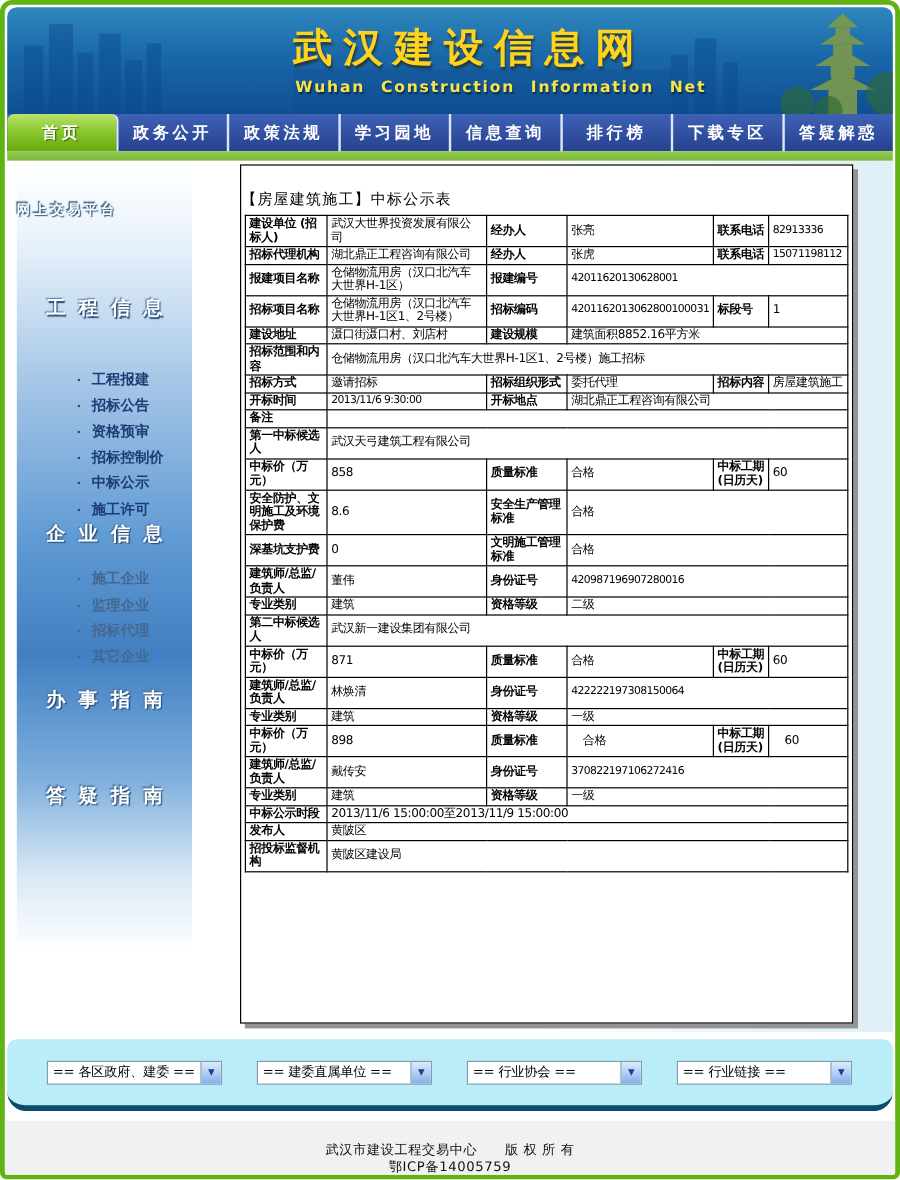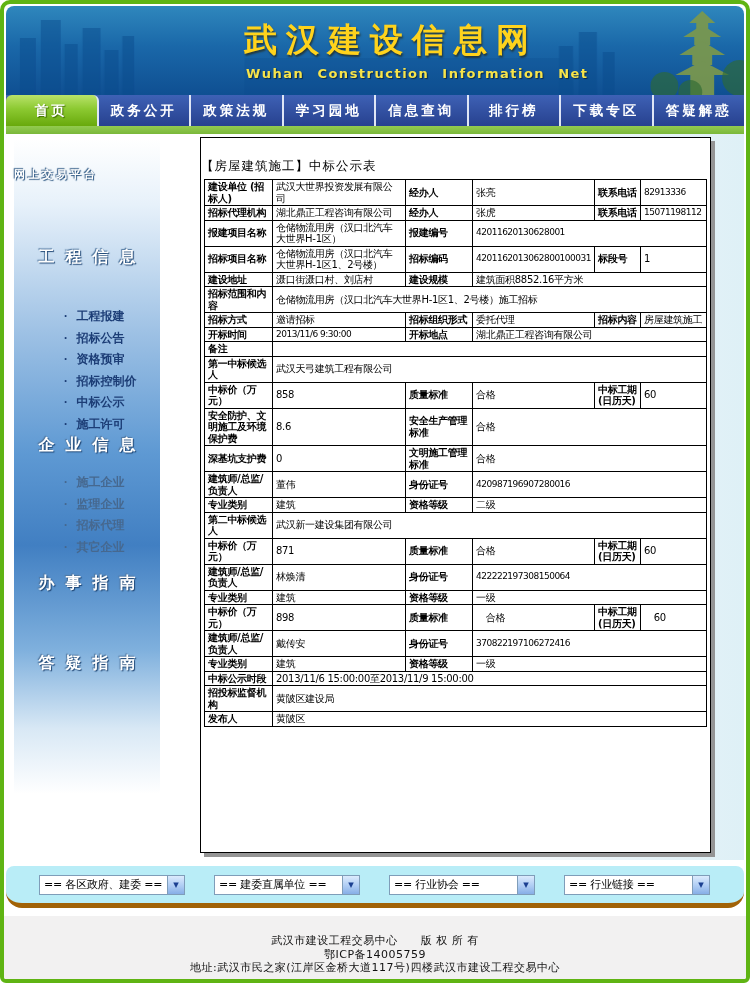--- a/index.html
+++ b/index.html
@@ -50,22 +50,22 @@
   .main-box { position:absolute; left:194px; top:3px; width:511px; min-height:716px; background:#fff;
               border:1px solid #000; box-shadow:4px 4px 0 #949494; }
   .tbl-title { text-align:left; font-size:12.5px; color:#000; margin:20px 0 4px 0; letter-spacing:1px; }
   table.bid { border-collapse:collapse; table-layout:fixed; width:502px; margin:0 auto 8px auto;
               font-size:10px; line-height:11.5px; letter-spacing:-0.3px;padding-left:18px; }
   table.bid td { border:1px solid #000; padding:1px 3px; vertical-align:middle; word-break:break-all; color:#000; }
   table.bid td.lbl { font-weight:bold; }
   table.bid td.num { font-size:9px; letter-spacing:-0.5px; white-space:nowrap; overflow:hidden; }
 
   
-  .dd-bar { position:relative; margin:6px 2px 0 2px; height:42px; background:#b9edf7;
-            border-radius:8px 8px 16px 16px; border-bottom:5px solid #a16207;
+  .dd-bar { position:relative; margin:6px 2px 0 2px; height:60px; background:#b9edf7;
+            border-radius:8px 8px 16px 16px; border-bottom:5px solid #0c4a6e;
             display:flex; align-items:center; padding-left:33px; gap:29px; }
   .dropdown { width:146px; height:20px; background:#fff; border:1px solid #7f9db9; display:flex;
               align-items:center; cursor:pointer; }
   .dd-text { flex:1; font-size:11px; padding-left:4px; white-space:nowrap; overflow:hidden; letter-spacing:-0.2px; }
   .dd-arrow { width:17px; height:18px; background:linear-gradient(180deg,#dcebfd,#aac9f2 60%,#86aee6);
               border-left:1px solid #7f9db9; color:#1b3f91; font-size:11px; display:flex;
               align-items:center; justify-content:center; }
   .footer-text { margin-top:8px; background:#f2f1f1; text-align:center; padding-top:18px; height:84px; }
   .f-line { font-size:11px; line-height:13.5px; color:#111; letter-spacing:0.5px; }
 </style>
@@ -293,26 +293,26 @@
               <td class="lbl">专业类别</td>
               <td class="">建筑</td>
               <td class="lbl">资格等级</td>
               <td class="" colspan="3">一级</td>
             </tr>
             <tr>
               <td class="lbl">中标公示时段</td>
               <td class="" colspan="5">2013/11/6 15:00:00至2013/11/9 15:00:00</td>
             </tr>
             <tr>
+              <td class="lbl">发布人</td>
+              <td class="" colspan="5">黄陂区</td>
+            </tr>
+            <tr>
               <td class="lbl">招投标监督机构</td>
               <td class="" colspan="5">黄陂区建设局</td>
-            </tr>
-            <tr>
-              <td class="lbl">发布人</td>
-              <td class="" colspan="5">黄陂区</td>
             </tr>
           </tbody>
       </table>
     </div>
   </div>
 
   <div class="dd-bar">
     <div style="display:contents"><div class="dropdown">
           <span class="dd-text">==  各区政府、建委  ==</span>
           <span class="dd-arrow">▾</span>

